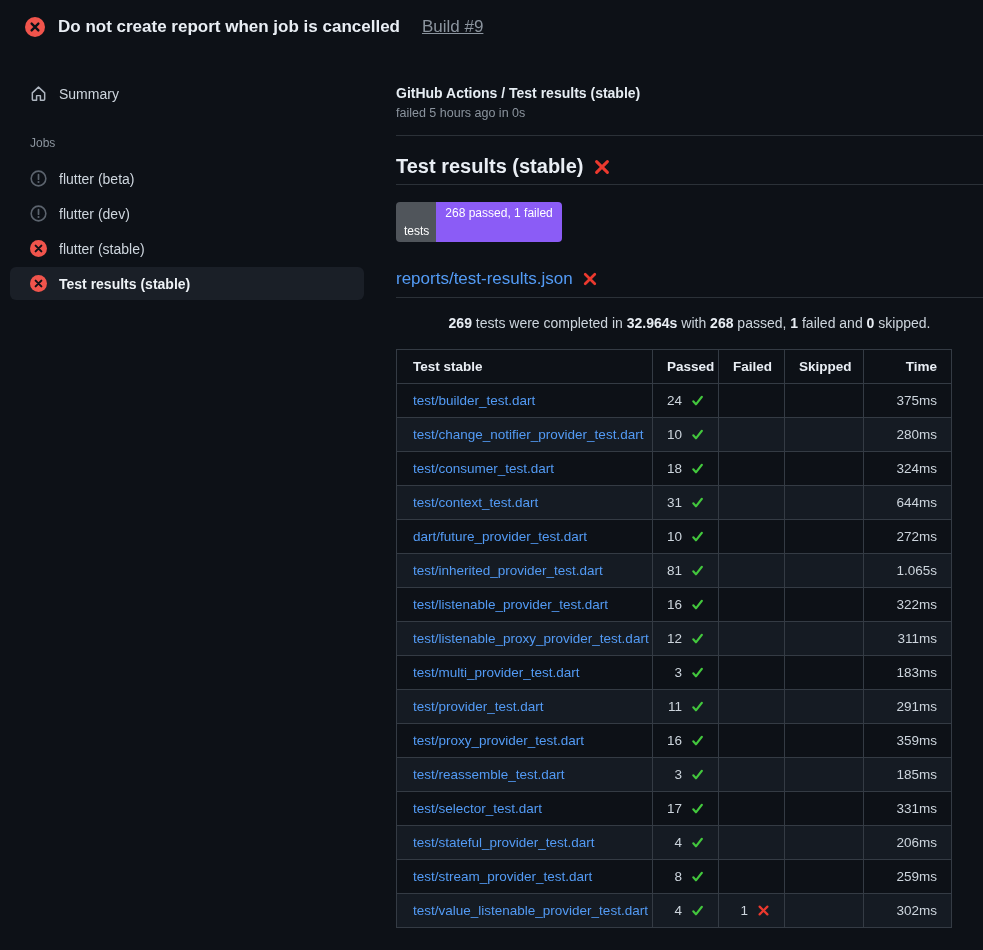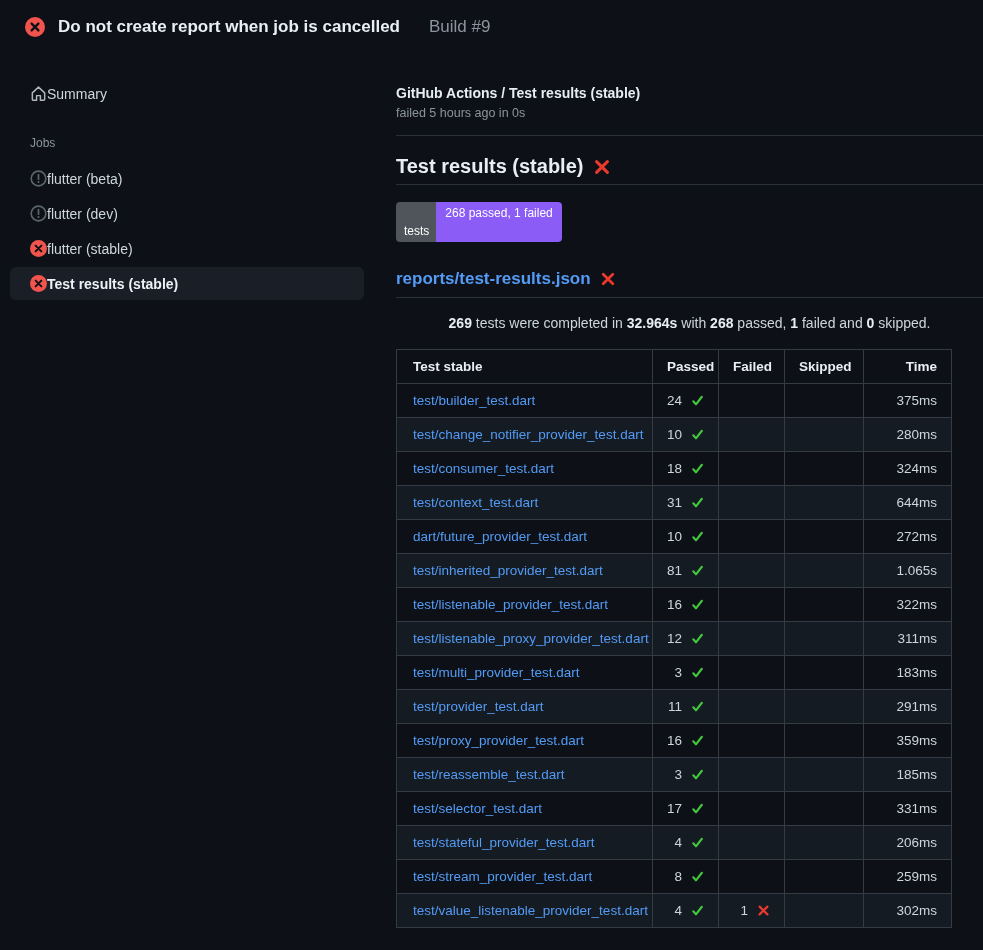--- a/index.html
+++ b/index.html
@@ -3,27 +3,27 @@
 <meta charset="utf-8">
 <style>
   * { margin:0; padding:0; box-sizing:border-box; }
   html,body { background:#0d1117; }
   body { font-family:"Liberation Sans", sans-serif; color:#e6edf3; }
   .app { width:983px; height:950px; background:#0d1117; overflow:hidden; position:relative; }
 
   
   .top-header { display:flex; align-items:center; gap:13px; padding:17px 25px 14px 25px; }
   .top-header .ttl { font-size:17px; font-weight:bold; color:#e9eef4; white-space:nowrap; }
-  .top-header .build { font-size:17px; font-weight:normal; color:#8b949e; margin-left:16px; }
+  .top-header .build { font-size:17px; font-weight:normal; color:#8b949e; margin-left:9px;text-decoration:underline; }
 
   .content { display:flex; align-items:flex-start; }
 
   
   .sidebar { width:396px; flex:0 0 396px; padding-top:26px; }
-  .side-item { display:flex; align-items:center; margin:0 32px 2px 10px;
+  .side-item { display:flex; align-items:center; gap:12px; margin:0 32px 2px 10px;
                padding:8px 10px 8px 20px; border-radius:6px; cursor:pointer; }
   .side-item .lbl { font-size:14px; color:#ced6de; }
   .side-item.selected { background:#1a1f27; }
   .side-item.selected .lbl { font-weight:bold; color:#eef2f6; }
   .jobs-label { font-size:12px; color:#8b949e; margin:26px 0 12px 30px; }
   .icon { display:inline-flex; align-items:center; justify-content:center; flex:0 0 auto; }
 
   
   .main { flex:1 1 auto; padding-top:34px; min-width:0; }
   .breadcrumb { font-size:14px; font-weight:bold; color:#e6edf3; }
@@ -31,21 +31,21 @@
   .divider { border-bottom:1px solid #2b3138; margin-top:15px; }
 
   .check-title { margin-top:19px; font-size:20px; font-weight:bold; color:#e9eef4;
                  display:flex; align-items:center; gap:10px;
                  padding-bottom:6px; border-bottom:1px solid #2b3138; }
 
   .badge { display:inline-flex; margin-top:17px; font-size:12px; border-radius:4px; overflow:hidden; }
   .badge .bl { background:#50555b; color:#fff; padding:22px 7px 4px 8px; }
   .badge .br { background:#8b5cf6; color:#fff; padding:4px 9px; }
 
-  .report-title { margin-top:27px; font-size:17px; font-weight:bold; color:#539bf5;
+  .report-title { margin-top:27px; font-size:17px; font-weight:normal; color:#539bf5;
                   display:flex; gap:9px; cursor:pointer;
                   padding-bottom:8px; border-bottom:1px solid #2b3138; }
 
   .summary-line { margin-top:17px; font-size:14px; color:#cdd5dd;text-align:center; }
   .summary-line b { color:#e8edf3; }
 
   
   table.results { margin-top:18px; border-collapse:collapse; table-layout:fixed; width:555px;
                   font-size:13.5px; }
   .results col.c-suite { width:256px; }

